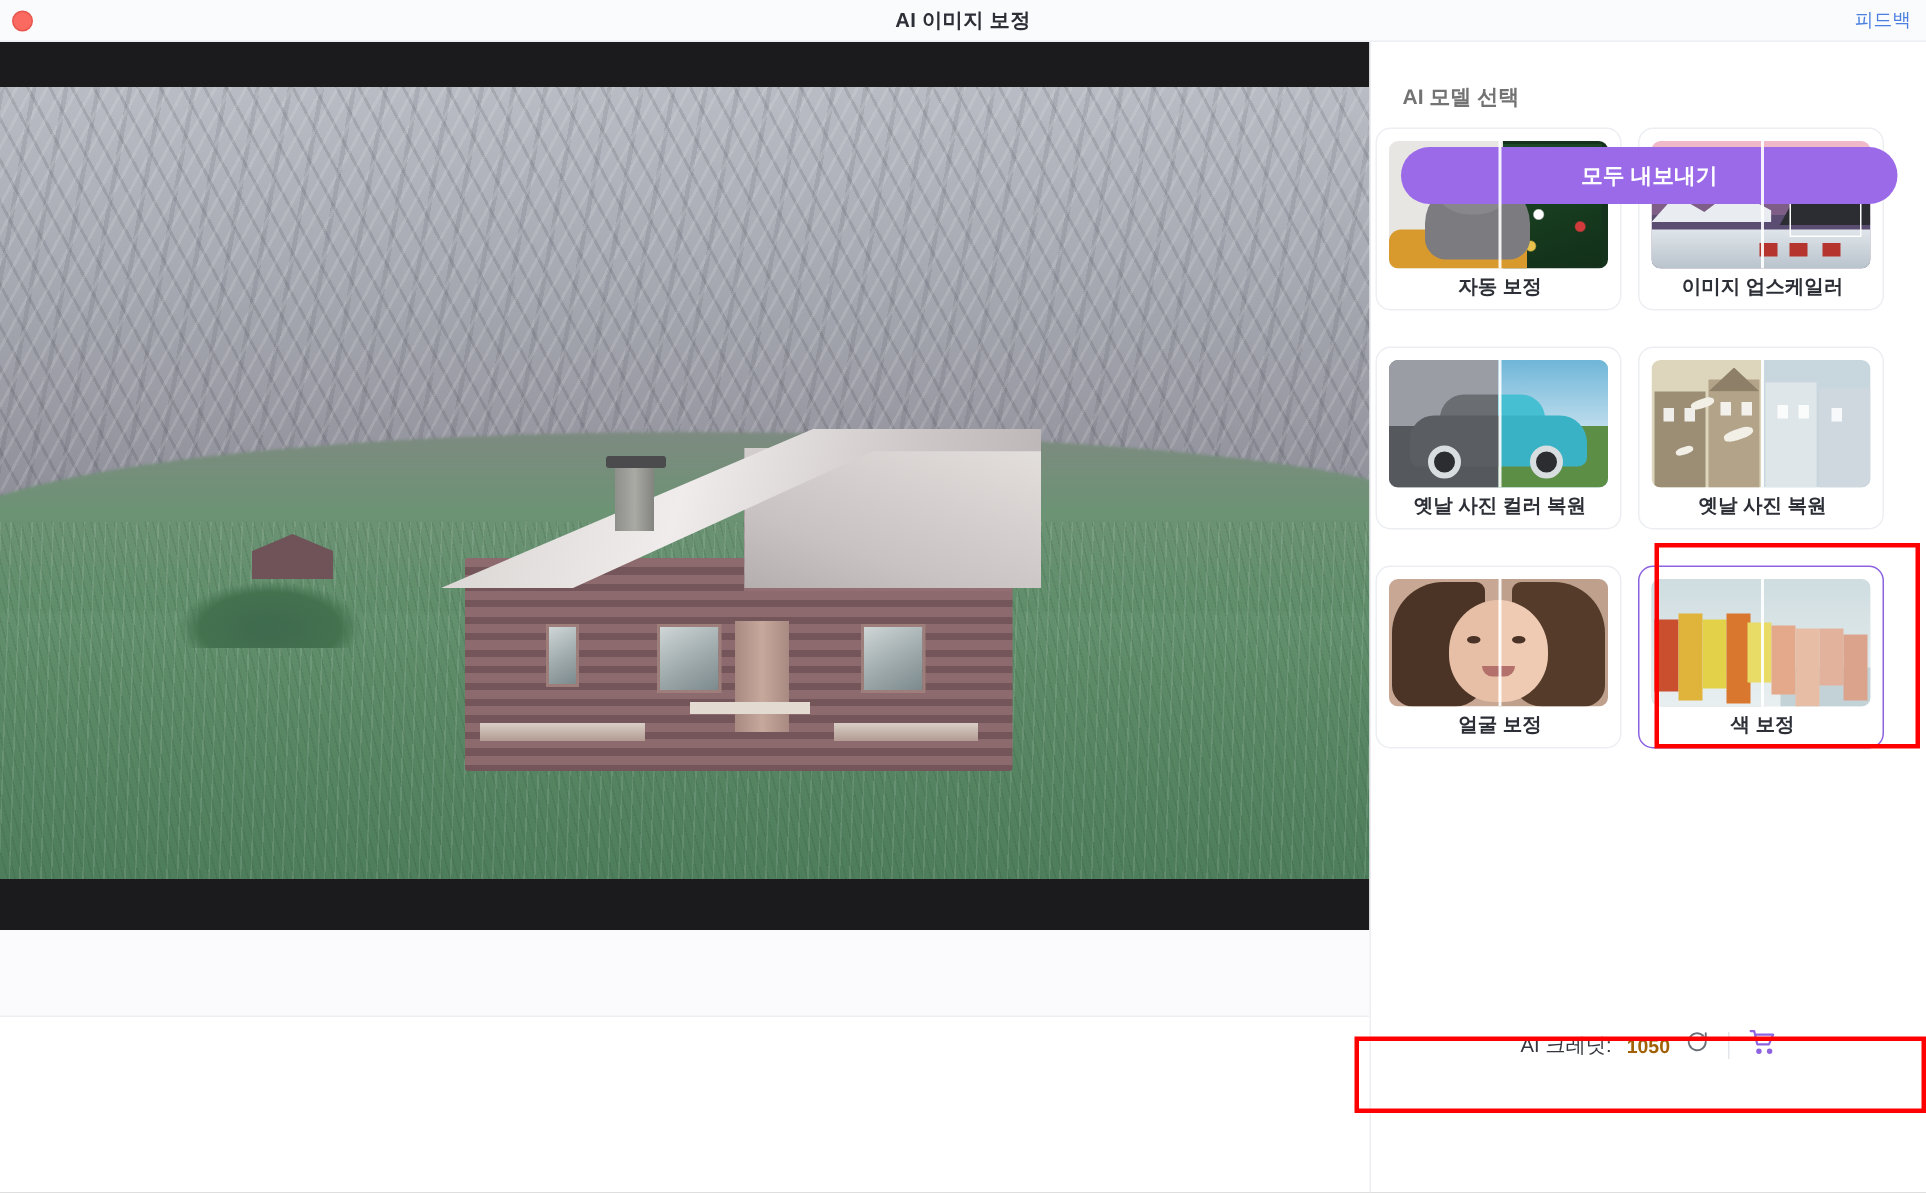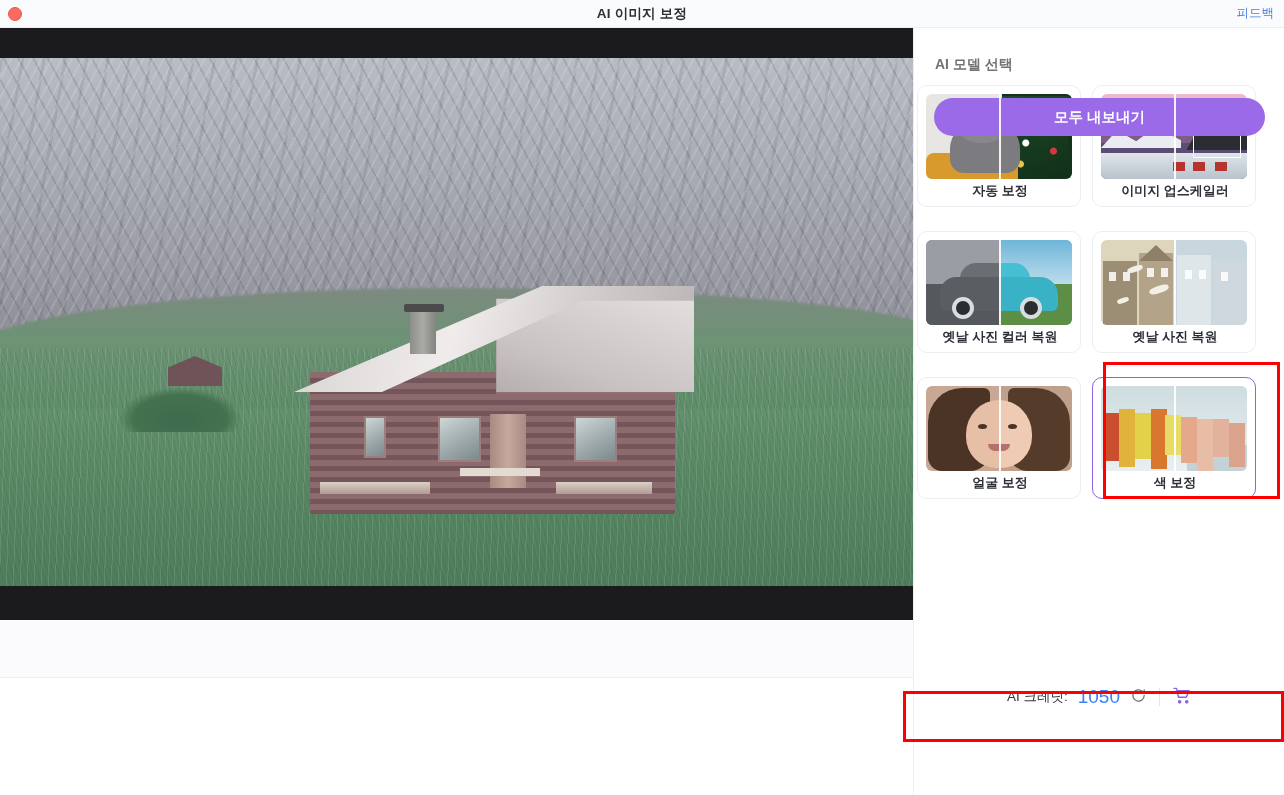--- a/index.html
+++ b/index.html
@@ -335,21 +335,21 @@
     position: absolute; right: 0; bottom: 0; width: 60px; height: 26px;
     background: #c3d2d6;
   }
 
   
   .credits {
     position: absolute; left: 0; top: 640px; width: 371px; height: 58px;
     display: flex; align-items: center; justify-content: center; gap: 10px;
   }
   .credits .lbl { font-size: 13.5px; color: #33363d; }
-  .credits .val { font-size: 19px; color: #3b82f6; font-weight: normal; }
+  .credits .val { font-size: 13px; color: #a16207; font-weight: bold; }
   .credits .sep { width: 1px; height: 18px; background: #e2e5ea; margin: 0 2px; }
   .export-hl {
     position: absolute; left: 903px; top: 691px; width: 381px; height: 51px;
     border: 3px solid #ff0000; pointer-events: none;
   }
   .export-btn {
     position: absolute; left: 20px; top: 70px; width: 331px; height: 38px;
     border: none; border-radius: 19px; background: #9a6ae8; color: #ffffff;
     font-size: 14.5px; font-weight: bold; cursor: pointer;
     font-family: "Liberation Sans", sans-serif;

